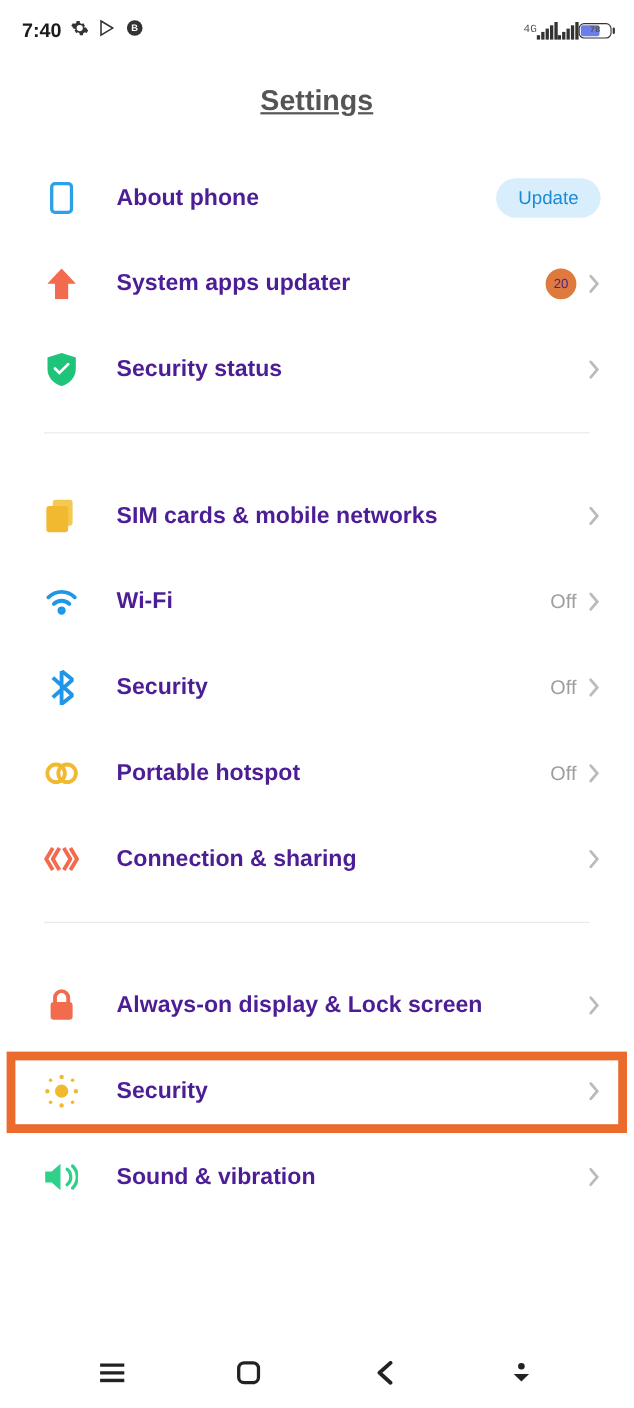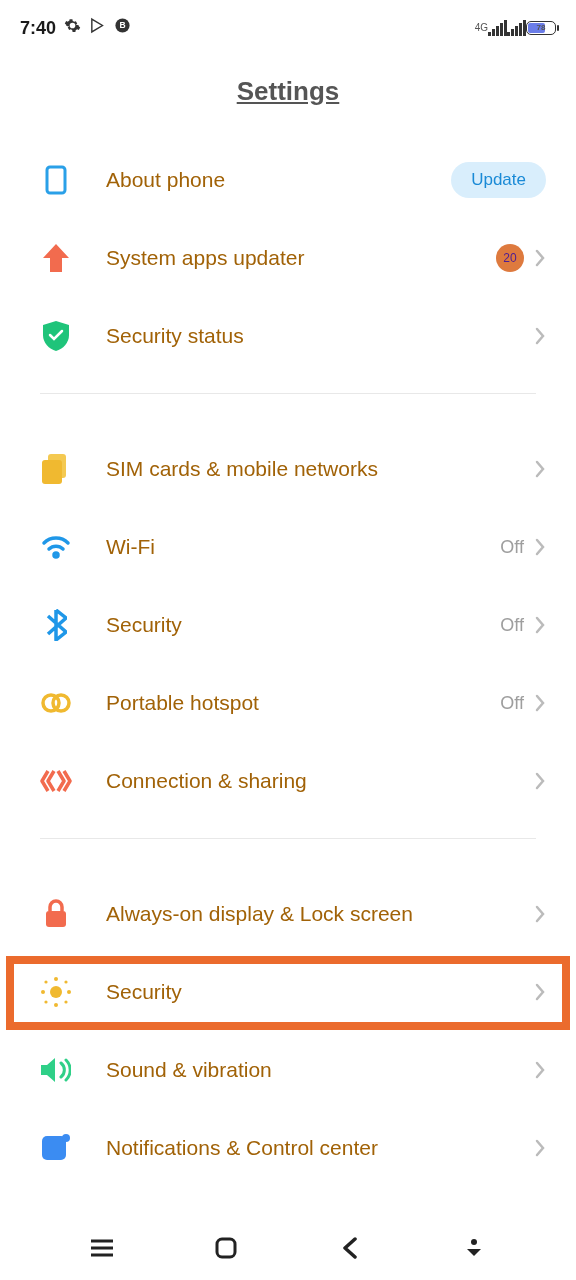--- a/index.html
+++ b/index.html
@@ -15,21 +15,21 @@
   .status-bar {
     display: flex;
     justify-content: space-between;
     align-items: center;
     padding: 8px 20px 0 20px;
     height: 48px;
     font-size: 18px;
     font-weight: 600;
   }
   .status-left { display: flex; align-items: center; gap: 8px; }
-  .status-right { display: flex; align-items: center; gap: 0; }
+  .status-right { display: flex; align-items: center; gap: 0; font-family: Liberation Mono, monospace; }
   .page-title {
     text-align: center;
     font-size: 26px;
     font-weight: 600;
     color: #555;
     margin-top: 28px;
     margin-bottom: 34px;
     text-decoration: underline;
   }
   .list { padding: 0 0; }
@@ -43,24 +43,24 @@
   .row .icon {
     width: 32px;
     height: 32px;
     display: flex;
     align-items: center;
     justify-content: center;
     flex-shrink: 0;
   }
   .row .label {
     font-size: 21px;
-    font-weight: 400;
+    font-weight: 700;
     margin-left: 34px;
     flex-grow: 1;
-    color: #a16207;
+    color: #4c1d95;
   }
   .row .trail {
     display: flex;
     align-items: center;
     gap: 10px;
     font-size: 18px;
     color: #9e9e9e;
   }
   .chevron {
     width: 12px;
@@ -366,36 +366,20 @@
     <span class="label">Sound &amp; vibration</span>
     <div class="trail">
       <span class="chevron">
           <svg width="10" height="18" viewBox="0 0 10 18">
             <path d="M2 2l6 7-6 7" fill="none" stroke-width="2.5" stroke-linecap="round"></path>
           </svg>
         </span>
     </div>
   </div>
 
-  <div class="row">
-    <span class="icon">
-      <svg width="28" height="28" viewBox="0 0 28 28">
-          <rect x="0" y="2" width="24" height="24" rx="5" fill="#3b8cf2"></rect>
-          <circle cx="24" cy="4" r="4" fill="#3b8cf2"></circle>
-        </svg>
-    </span>
-    <span class="label">Notifications &amp; Control center</span>
-    <div class="trail">
-      <span class="chevron">
-          <svg width="10" height="18" viewBox="0 0 10 18">
-            <path d="M2 2l6 7-6 7" fill="none" stroke-width="2.5" stroke-linecap="round"></path>
-          </svg>
-        </span>
-    </div>
-  </div>
 
 </div>
 
 <div class="highlight-box"></div>
 
 <div class="nav-bar">
   <div class="nav-btn">
     <svg width="22" height="18" viewBox="0 0 22 18">
         <path d="M0 2h22M0 9h22M0 16h22" stroke="#222" stroke-width="3" stroke-linecap="round"></path>
       </svg>

